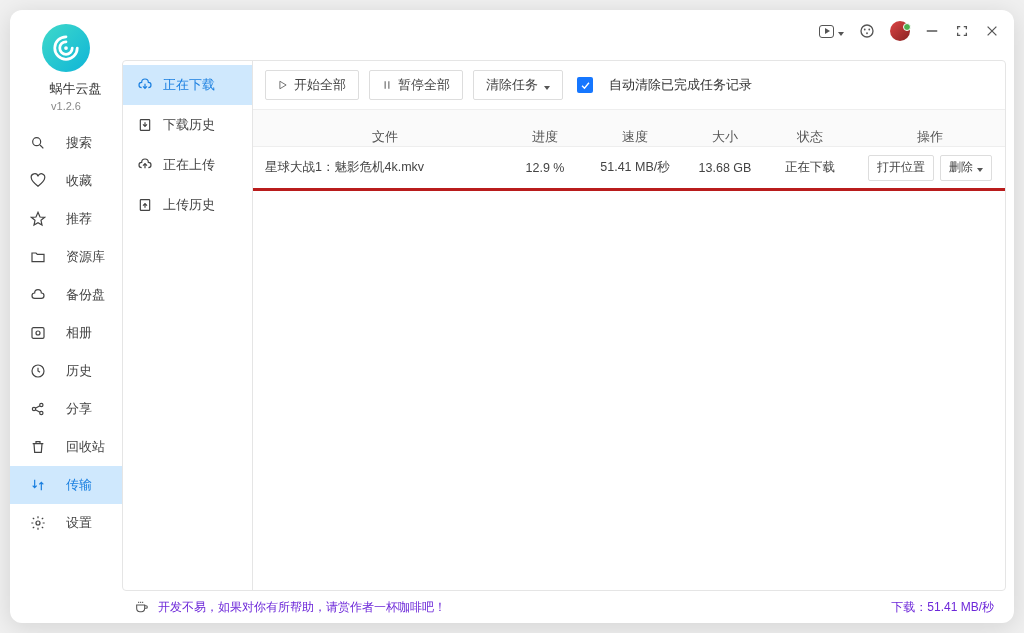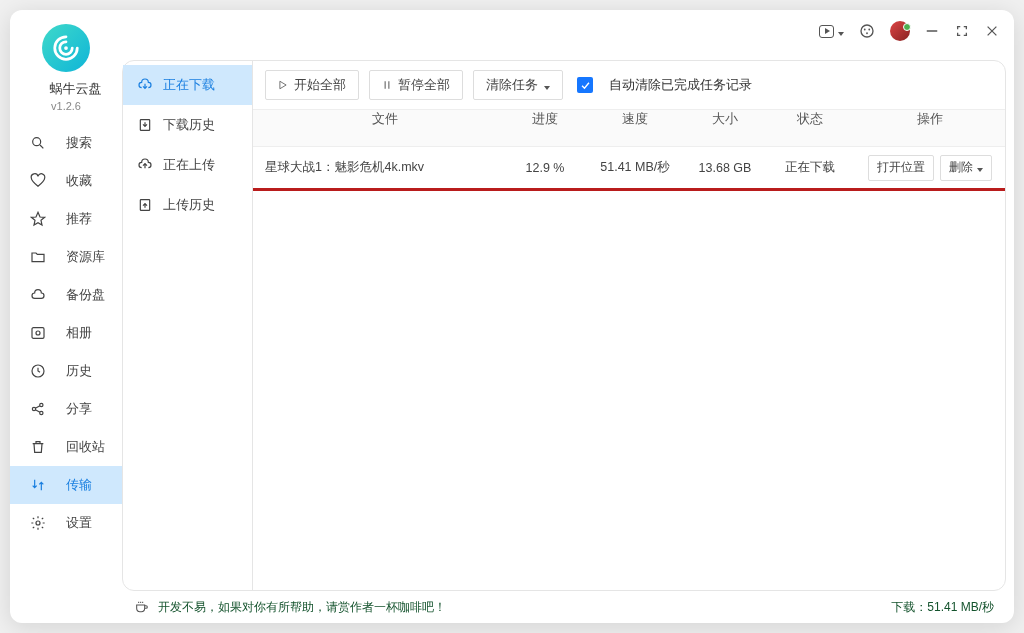--- a/index.html
+++ b/index.html
@@ -87,21 +87,21 @@
       flex:1;
       display:flex;
       flex-direction:column;
       padding: 8px 8px 0 0;
       min-width:0;
     }
     .content-main {
       flex:1;
       display:flex;
       border: 1px solid #e5e5e5;
-      border-radius: 12px;
+      border-radius: 4px;
       min-height:0;
     }
     .inner-left {
       width: 130px;
       border-right: 1px solid #e5e5e5;
       display:flex; flex-direction:column;
       padding-top:4px;
     }
     .tab-item {
       height: 40px;
@@ -137,21 +137,21 @@
       background:#1677ff;
       display:flex; align-items:center; justify-content:center;
     }
     .checkbox svg { width:11px; height:11px; fill:#fff;}
     .table-header {
       height: 38px;
       display:flex;
       background:#fafafa;
       border-top:1px solid #eee;
       border-bottom:1px solid #eee;
-      align-items:flex-start;
+      align-items:flex-end;
       color:#555;
     }
     .col-file { flex:1; padding-left:12px; text-align:center;}
     .col-progress { width:80px; text-align:center;}
     .col-speed { width:100px; text-align:center;}
     .col-size { width:80px; text-align:center;}
     .col-status { width:90px; text-align:center;}
     .col-actions { width:150px; text-align:center;}
     .table-row {
       height: 44px;
@@ -173,21 +173,21 @@
       cursor:pointer;
       font-size:12px;
       color:#444;
     }
     .statusbar {
       height: 32px;
       display:flex;
       align-items:center;
       padding: 0 12px;
       font-size:12px;
-      color:#14532d;
+      color:#6d28d9;
       gap:8px;
     }
     .statusbar-right { margin-left:auto; }
     .coffee-icon { width:16px; height:16px; }
     svg { display:block; }
   </style>
 </head>
 <body>
 
 <div class="window">

